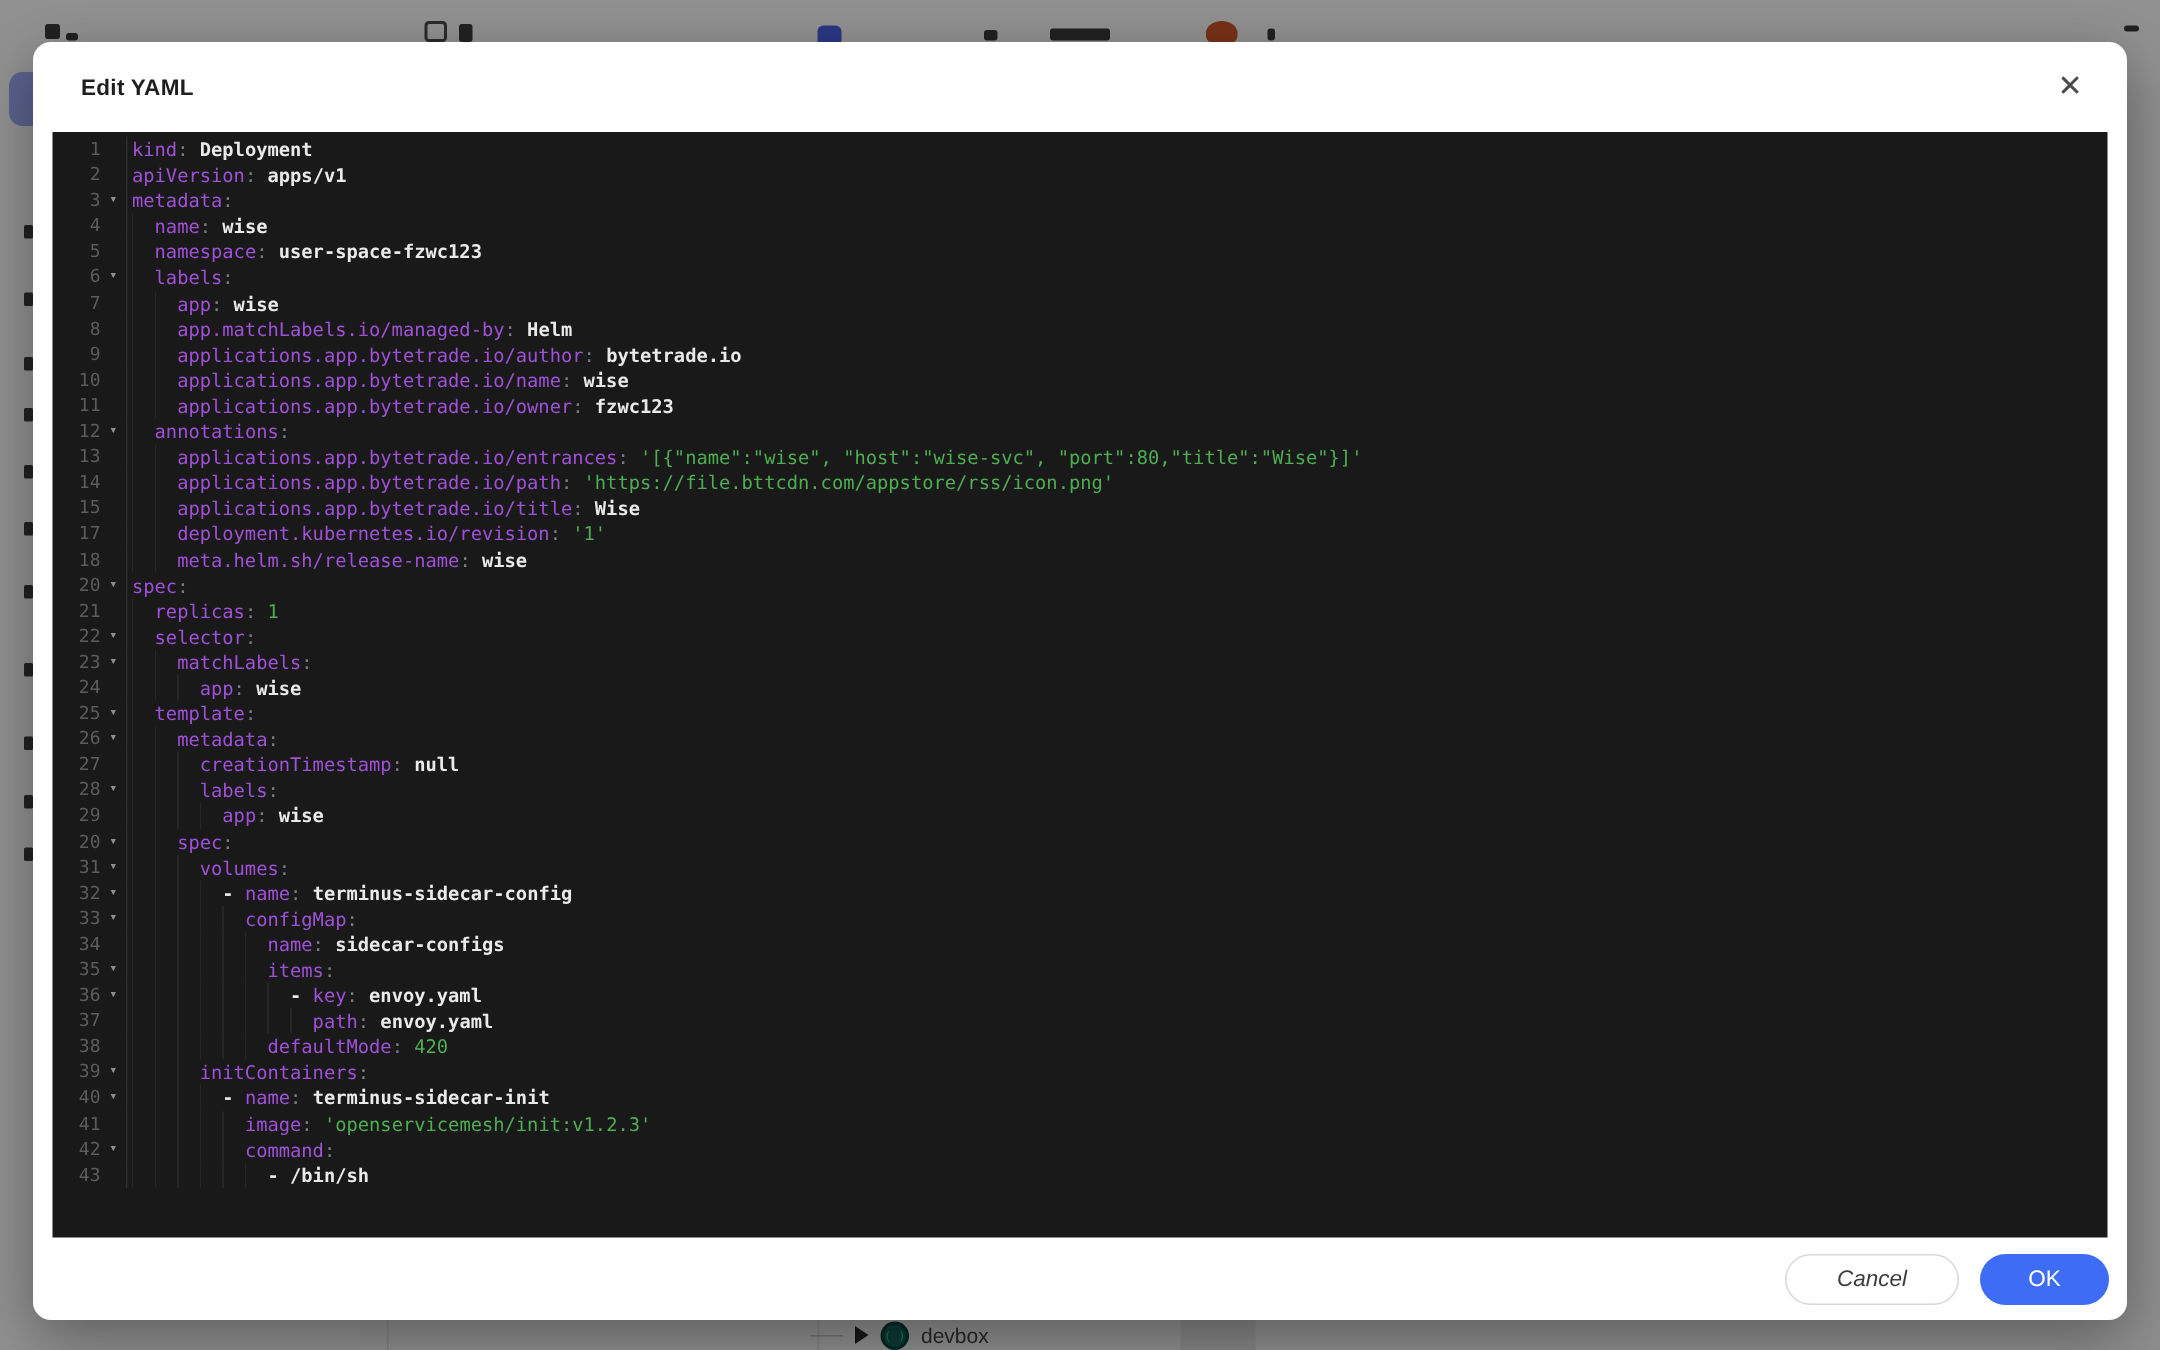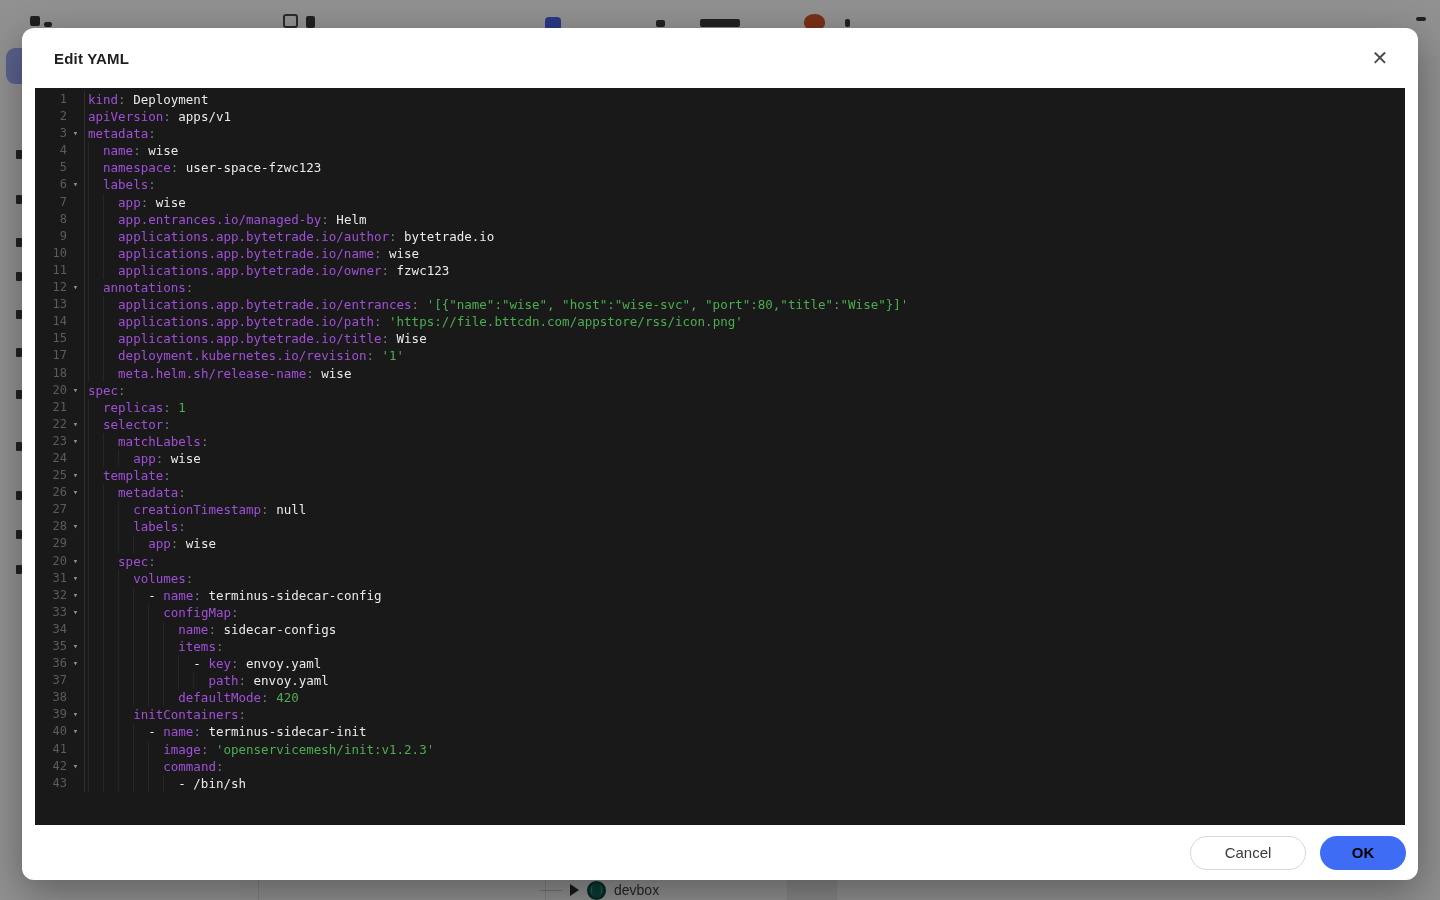--- a/index.html
+++ b/index.html
@@ -37,29 +37,29 @@
   
   .editor { margin:0 13px; height:737px; flex:0 0 737px; background:var(--editor_bg,#191919); overflow:hidden; font-family:"DejaVu Sans Mono", monospace; font-size:12.5px; line-height:17.1px; padding-top:3px; }
   .cl { display:flex; height:17.1px; white-space:pre; }
   .gut { flex:0 0 50px; display:flex; border-right:1px solid #2e2e2e; }
   .ln { flex:0 0 32px; text-align:right; color:var(--line_number_gray,#5c5c5c); font-size:12px; }
   .fa { flex:1; text-align:center; color:#8f8f8f; font-size:9px; line-height:17.1px; cursor:pointer; }
   .code { flex:1; padding-left:3px; white-space:pre; }
   .ind { display:inline-block; height:17.1px; vertical-align:top; background:repeating-linear-gradient(to right, #262626 0 1px, transparent 1px 2ch); }
   .t-k { color:var(--key_purple,#a050d8); }
   .t-p { color:var(--punct_gray,#777b85); }
-  .t-v { color:var(--value_white,#eaeaea); }
+  .t-v { color:var(--value_white,#eaeaea);font-weight:bold; }
   .t-s { color:var(--string_green,#4cae50); }
   .t-n { color:var(--number_green,#4cae50); }
 
   
   .modal-footer { flex:1; display:flex; align-items:center; justify-content:flex-end; gap:14px; padding-right:12px; }
   .btn { height:34px; border-radius:17px; font-size:15px; cursor:pointer; font-family:"Liberation Sans", sans-serif; }
-  .btn-cancel { width:116px; background:#fff; border:1px solid #d8d8d8; color:#3c3c3c; }
-  .btn-ok { width:86px; background:var(--accent_blue,#3e6cf4); border:none; color:#000000; font-weight:700; }
+  .btn-cancel { width:116px; background:#fff; border:1px solid #d8d8d8; color:#3c3c3c;font-style:italic; }
+  .btn-ok { width:86px; background:var(--accent_blue,#3e6cf4); border:none; color:#ffffff; font-weight:400; }
 </style>
 </head>
 <body>
 
 <div class="bg">
   <div class="bg-topbar">
     <span class="frag" style="left:30px;top:16px;width:10px;height:10px;"></span>
     <span class="frag" style="left:44px;top:22px;width:8px;height:5px;"></span>
     <span class="frag-box-icon"></span>
     <span class="frag" style="left:306px;top:16px;width:9px;height:12px;"></span>
@@ -107,21 +107,21 @@
 
   <div class="editor">
     <div>
         <div class="cl"><span class="gut"><span class="ln">1</span><span class="fa"></span></span><span class="code"><span class="t-k">kind</span><span class="t-p">:</span><span class="t-v"> Deployment</span></span></div>
         <div class="cl"><span class="gut"><span class="ln">2</span><span class="fa"></span></span><span class="code"><span class="t-k">apiVersion</span><span class="t-p">:</span><span class="t-v"> apps/v1</span></span></div>
         <div class="cl"><span class="gut"><span class="ln">3</span><span class="fa">▾</span></span><span class="code"><span class="t-k">metadata</span><span class="t-p">:</span></span></div>
         <div class="cl"><span class="gut"><span class="ln">4</span><span class="fa"></span></span><span class="code"><span class="ind" style="width: 2ch;"></span><span class="t-k">name</span><span class="t-p">:</span><span class="t-v"> wise</span></span></div>
         <div class="cl"><span class="gut"><span class="ln">5</span><span class="fa"></span></span><span class="code"><span class="ind" style="width: 2ch;"></span><span class="t-k">namespace</span><span class="t-p">:</span><span class="t-v"> user-space-fzwc123</span></span></div>
         <div class="cl"><span class="gut"><span class="ln">6</span><span class="fa">▾</span></span><span class="code"><span class="ind" style="width: 2ch;"></span><span class="t-k">labels</span><span class="t-p">:</span></span></div>
         <div class="cl"><span class="gut"><span class="ln">7</span><span class="fa"></span></span><span class="code"><span class="ind" style="width: 4ch;"></span><span class="t-k">app</span><span class="t-p">:</span><span class="t-v"> wise</span></span></div>
-        <div class="cl"><span class="gut"><span class="ln">8</span><span class="fa"></span></span><span class="code"><span class="ind" style="width: 4ch;"></span><span class="t-k">app.entrances.io/managed-by</span><span class="t-p">:</span><span class="t-v"> Helm</span></span></div>
+        <div class="cl"><span class="gut"><span class="ln">8</span><span class="fa"></span></span><span class="code"><span class="ind" style="width: 4ch;"></span><span class="t-k">app.matchLabels.io/managed-by</span><span class="t-p">:</span><span class="t-v"> Helm</span></span></div>
         <div class="cl"><span class="gut"><span class="ln">9</span><span class="fa"></span></span><span class="code"><span class="ind" style="width: 4ch;"></span><span class="t-k">applications.app.bytetrade.io/author</span><span class="t-p">:</span><span class="t-v"> bytetrade.io</span></span></div>
         <div class="cl"><span class="gut"><span class="ln">10</span><span class="fa"></span></span><span class="code"><span class="ind" style="width: 4ch;"></span><span class="t-k">applications.app.bytetrade.io/name</span><span class="t-p">:</span><span class="t-v"> wise</span></span></div>
         <div class="cl"><span class="gut"><span class="ln">11</span><span class="fa"></span></span><span class="code"><span class="ind" style="width: 4ch;"></span><span class="t-k">applications.app.bytetrade.io/owner</span><span class="t-p">:</span><span class="t-v"> fzwc123</span></span></div>
         <div class="cl"><span class="gut"><span class="ln">12</span><span class="fa">▾</span></span><span class="code"><span class="ind" style="width: 2ch;"></span><span class="t-k">annotations</span><span class="t-p">:</span></span></div>
         <div class="cl"><span class="gut"><span class="ln">13</span><span class="fa"></span></span><span class="code"><span class="ind" style="width: 4ch;"></span><span class="t-k">applications.app.bytetrade.io/entrances</span><span class="t-p">:</span><span class="t-s"> '[{"name":"wise", "host":"wise-svc", "port":80,"title":"Wise"}]'</span></span></div>
         <div class="cl"><span class="gut"><span class="ln">14</span><span class="fa"></span></span><span class="code"><span class="ind" style="width: 4ch;"></span><span class="t-k">applications.app.bytetrade.io/path</span><span class="t-p">:</span><span class="t-s"> 'https://file.bttcdn.com/appstore/rss/icon.png'</span></span></div>
         <div class="cl"><span class="gut"><span class="ln">15</span><span class="fa"></span></span><span class="code"><span class="ind" style="width: 4ch;"></span><span class="t-k">applications.app.bytetrade.io/title</span><span class="t-p">:</span><span class="t-v"> Wise</span></span></div>
         <div class="cl"><span class="gut"><span class="ln">17</span><span class="fa"></span></span><span class="code"><span class="ind" style="width: 4ch;"></span><span class="t-k">deployment.kubernetes.io/revision</span><span class="t-p">:</span><span class="t-s"> '1'</span></span></div>
         <div class="cl"><span class="gut"><span class="ln">18</span><span class="fa"></span></span><span class="code"><span class="ind" style="width: 4ch;"></span><span class="t-k">meta.helm.sh/release-name</span><span class="t-p">:</span><span class="t-v"> wise</span></span></div>
         <div class="cl"><span class="gut"><span class="ln">20</span><span class="fa">▾</span></span><span class="code"><span class="t-k">spec</span><span class="t-p">:</span></span></div>

